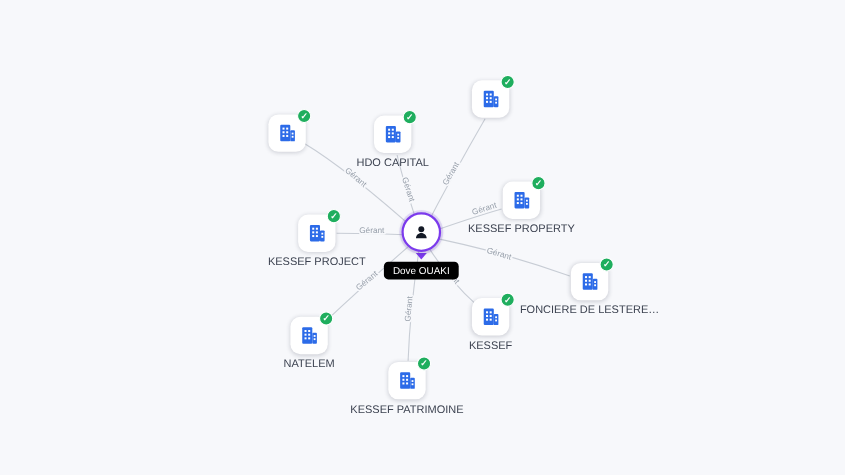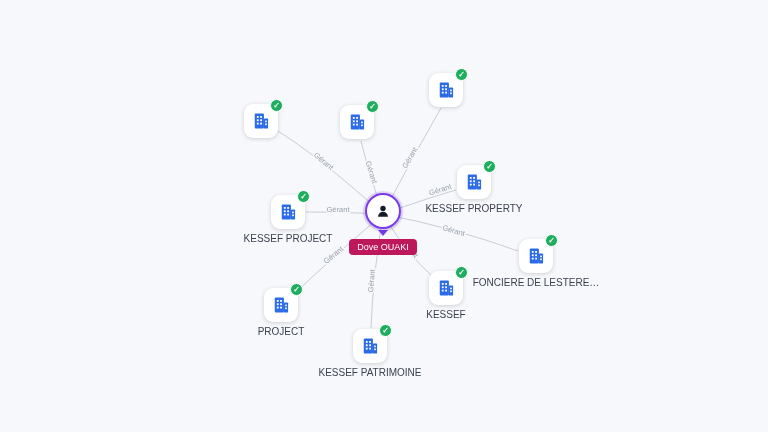--- a/index.html
+++ b/index.html
@@ -86,21 +86,21 @@
   .pointer {
     width: 0; height: 0;
     margin: 1px auto 0;
     border-left: 5px solid transparent;
     border-right: 5px solid transparent;
     border-top: 6px solid #7c3aed;
   }
   .person-badge {
     display: inline-block;
     margin-top: 0;
-    background: #be185d;
+    background: #000000;
     color: #fff;
     font-size: 9px;
     padding: 3px 8px;
     border-radius: 4px;
     white-space: nowrap;
   }
 </style>
 </head>
 <body>
 
@@ -156,20 +156,21 @@
     </div>
   </div>
 
   <div class="node" style="left:357px;top:105px">
     <div class="card">
       <svg class="bicon">
           <use href="#icon-building"></use>
         </svg>
       <span class="check">✓</span>
     </div>
+    <div class="nlabel">HDO CAPITAL</div>
   </div>
 
   <div class="node" style="left:446px;top:73px">
     <div class="card">
       <svg class="bicon">
           <use href="#icon-building"></use>
         </svg>
       <span class="check">✓</span>
     </div>
   </div>
@@ -214,21 +215,21 @@
     <div class="nlabel">KESSEF PATRIMOINE</div>
   </div>
 
   <div class="node" style="left:281px;top:288px">
     <div class="card">
       <svg class="bicon">
           <use href="#icon-building"></use>
         </svg>
       <span class="check">✓</span>
     </div>
-    <div class="nlabel">PROJECT</div>
+    <div class="nlabel">NATELEM</div>
   </div>
 
   <div class="node" style="left:288px;top:195px">
     <div class="card">
       <svg class="bicon">
           <use href="#icon-building"></use>
         </svg>
       <span class="check">✓</span>
     </div>
     <div class="nlabel">KESSEF PROJECT</div>

